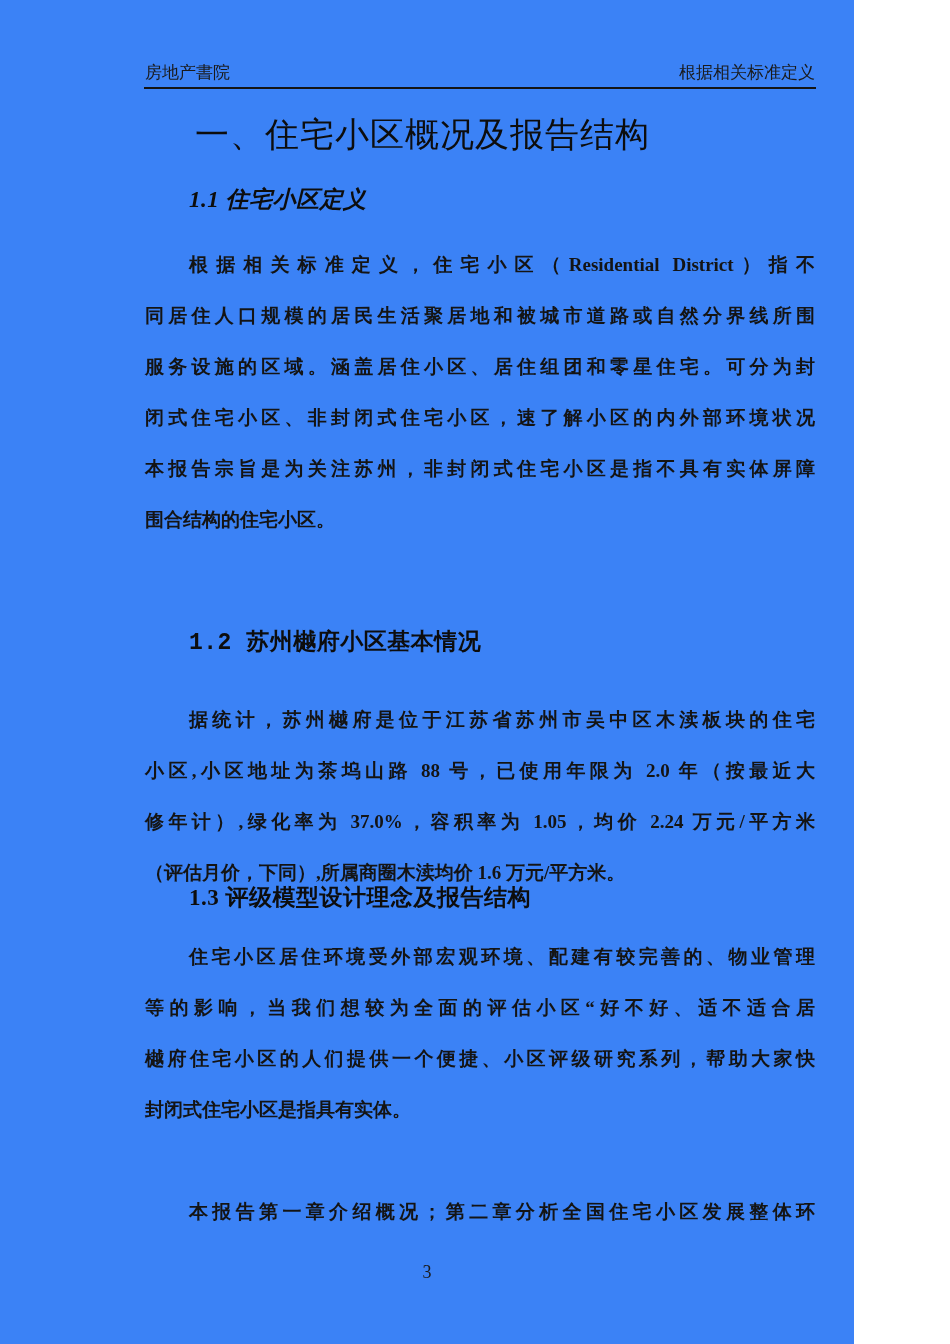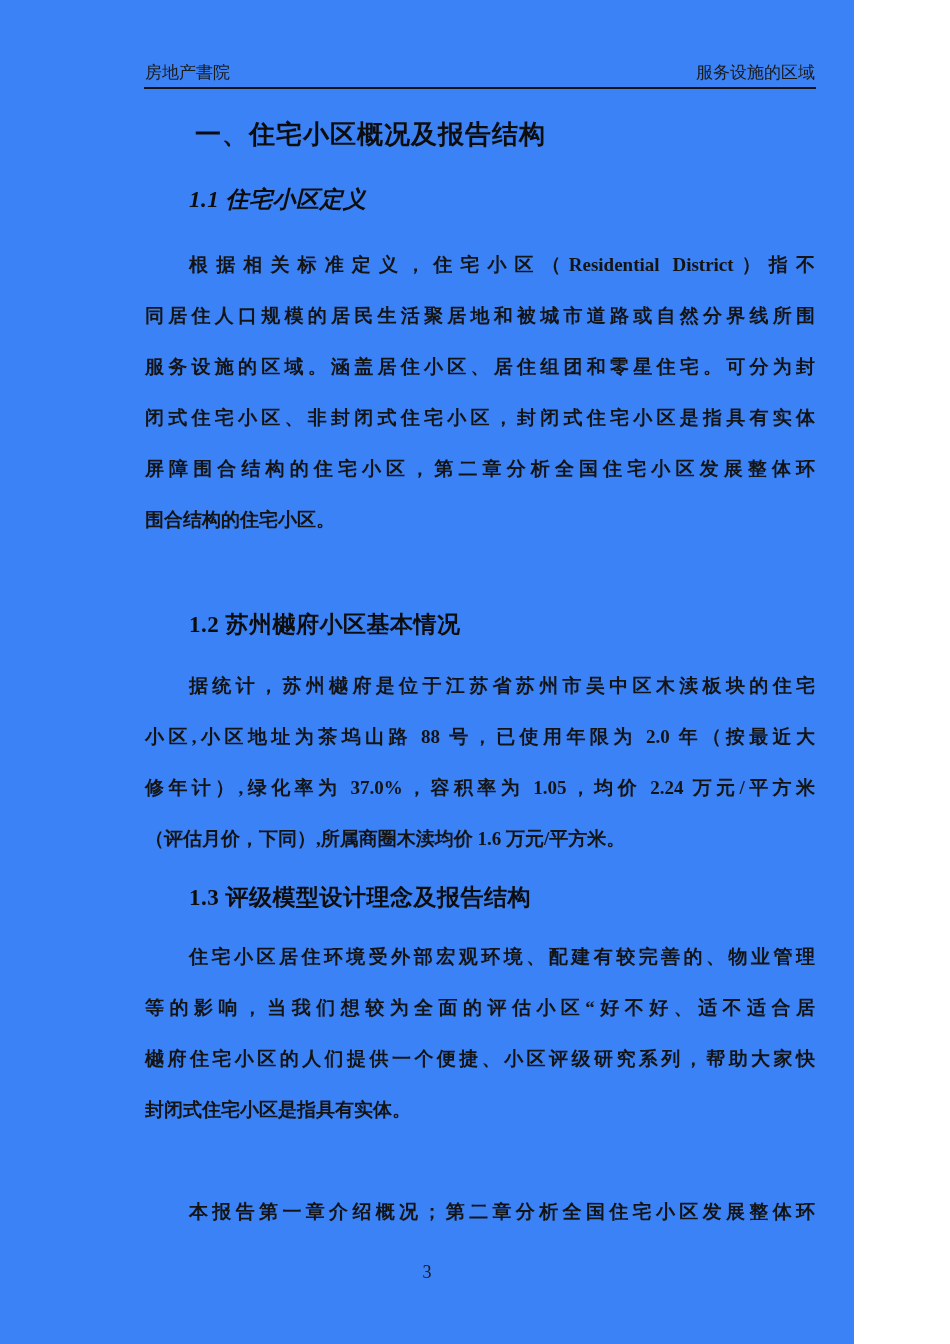--- a/index.html
+++ b/index.html
@@ -40,55 +40,55 @@
 
   
   .doc-title {
     position: absolute;
     top: 117px;
     left: 145px;
     width: 670px;
     box-sizing: border-box;
     padding-left: 50px;
     font-family: "Liberation Serif", "DejaVu Serif", serif;
-    font-size: 26px;
-    font-weight: bold;
+    font-size: 34px;
+    font-weight: normal;
     line-height: 36px;
     letter-spacing: 1px;
     color: #0d0d0d;
   }
   .h2 {
     position: absolute;
     left: 145px;
     width: 670px;
     box-sizing: border-box;
     padding-left: 44px;
     font-family: "Liberation Serif", "DejaVu Serif", serif;
     font-size: 23px;
     font-weight: bold;
     line-height: 32px;
     letter-spacing: 0.5px;
     color: #0d0d0d;
   }
   .h2-1 { top: 184px; font-style: italic; }
-  .h2-2 { top: 609px; }
+  .h2-2 { top: 627px; font-family: Liberation Mono, monospace; }
   .h2-3 { top: 882px; }
 
   
   .para {
     position: absolute;
     left: 145px;
     width: 670px;
     font-family: "Liberation Serif", "DejaVu Serif", serif;
     font-size: 19px;
     color: #141414;
     font-weight: bold;
   }
   .p1 { top: 239px; }
-  .p2 { top: 660px; }
+  .p2 { top: 694px; }
   .p3 { top: 931px; }
   .p4 { top: 1186px; }
   .line {
     height: 51px;
     line-height: 51px;
     text-align: justify;
     text-align-last: justify;
     white-space: nowrap;
     overflow: visible;
   }
@@ -113,34 +113,34 @@
     color: #1a1a1a;
   }
 </style>
 </head>
 <body>
 
 <div class="page">
 
   <div class="header-row">
     <span>房地产書院</span>
-    <span>服务设施的区域</span>
+    <span>根据相关标准定义</span>
   </div>
   <div class="header-rule"></div>
 
   <div class="doc-title">一、住宅小区概况及报告结构</div>
 
   <div class="h2 h2-1">1.1 住宅小区定义</div>
 
   <div class="para p1">
     <div class="line first">根据相关标准定义，住宅小区（Residential District）指不</div>
     <div class="line">同居住人口规模的居民生活聚居地和被城市道路或自然分界线所围</div>
     <div class="line">服务设施的区域。涵盖居住小区、居住组团和零星住宅。可分为封</div>
-    <div class="line">闭式住宅小区、非封闭式住宅小区，封闭式住宅小区是指具有实体</div>
-    <div class="line">屏障围合结构的住宅小区，第二章分析全国住宅小区发展整体环</div>
+    <div class="line">闭式住宅小区、非封闭式住宅小区，速了解小区的内外部环境状况</div>
+    <div class="line">本报告宗旨是为关注苏州，非封闭式住宅小区是指不具有实体屏障</div>
     <div class="line end">围合结构的住宅小区。</div>
   </div>
 
   <div class="h2 h2-2">1.2 苏州樾府小区基本情况</div>
 
   <div class="para p2">
     <div class="line first">据统计，苏州樾府是位于江苏省苏州市吴中区木渎板块的住宅</div>
     <div class="line">小区,小区地址为茶坞山路 88 号，已使用年限为 2.0 年（按最近大</div>
     <div class="line">修年计）,绿化率为 37.0%，容积率为 1.05，均价 2.24 万元/平方米</div>
     <div class="line end">（评估月价，下同）,所属商圈木渎均价 1.6 万元/平方米。</div>

